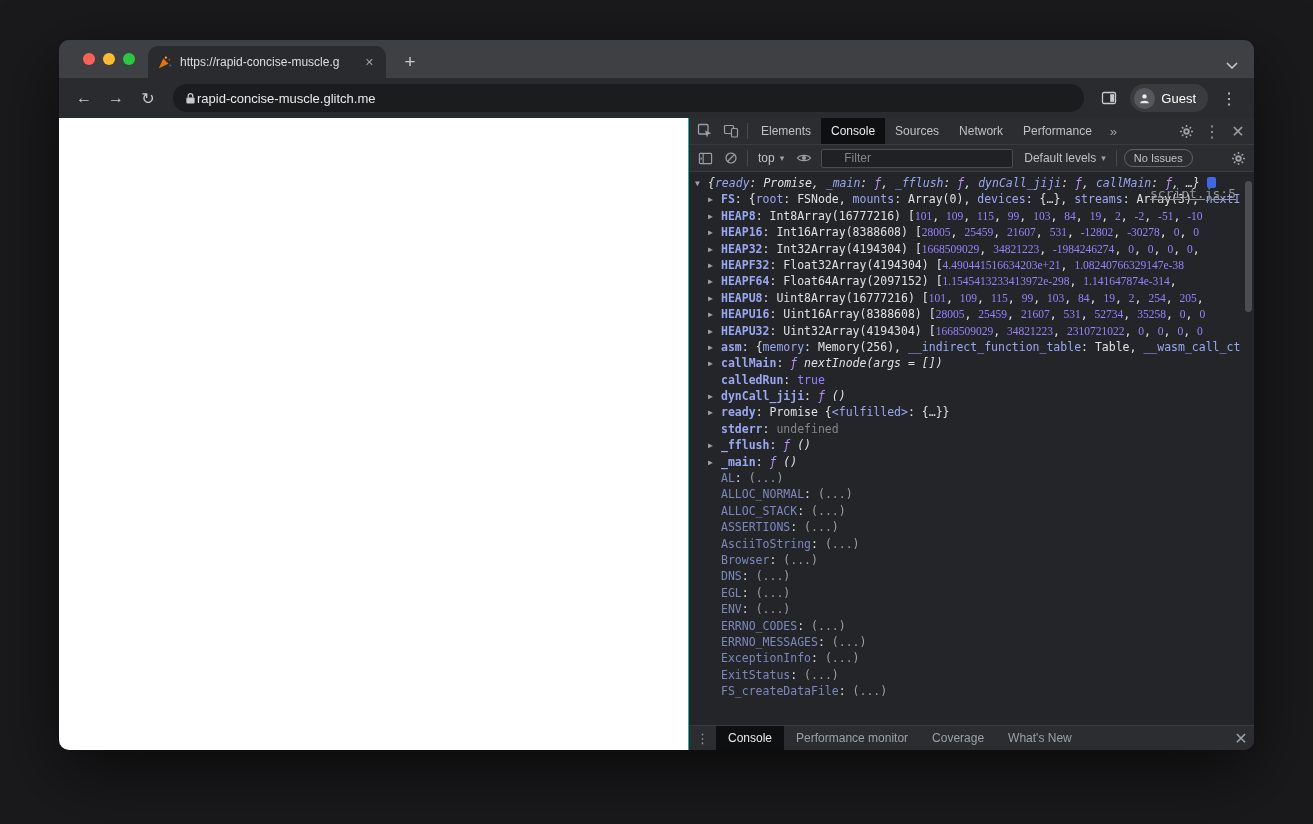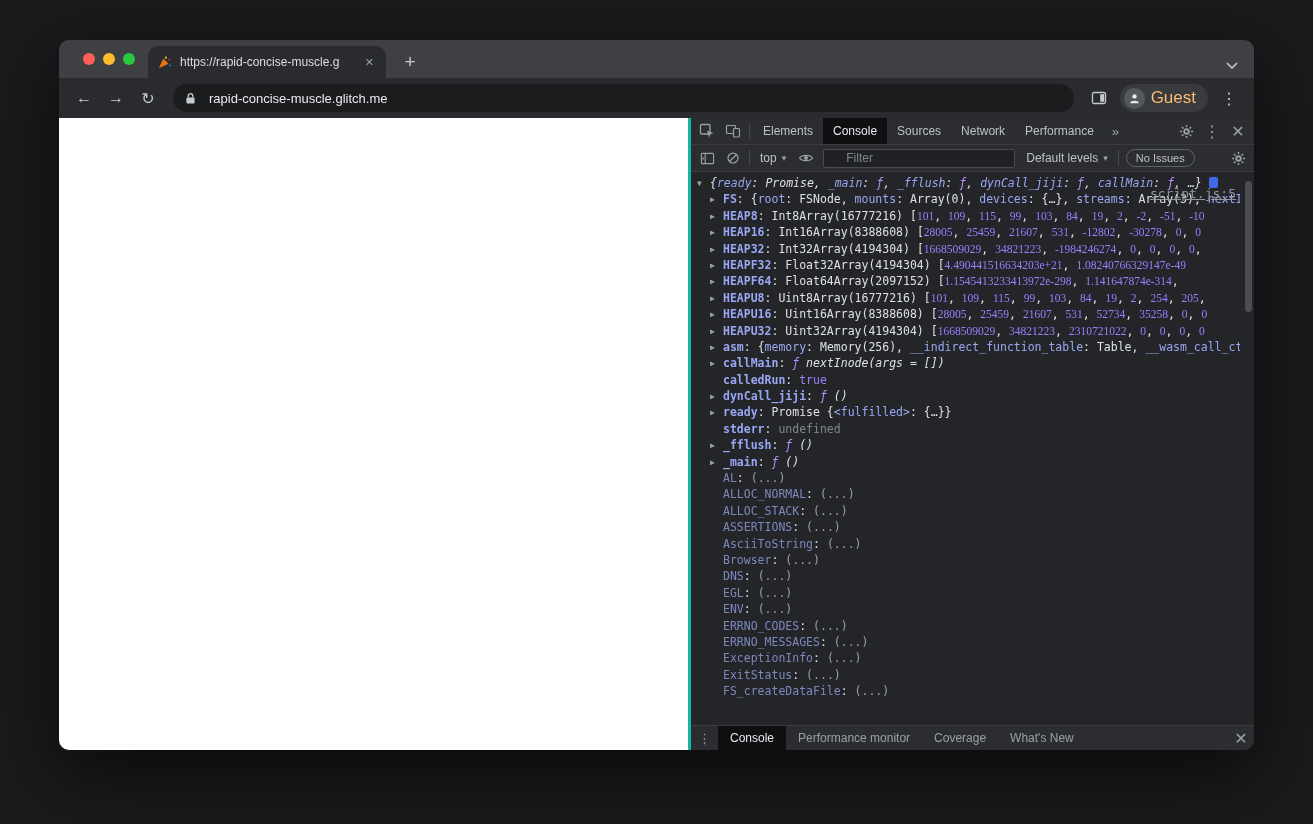--- a/index.html
+++ b/index.html
@@ -19,32 +19,32 @@
   .tab-close { color:#9aa0a6; font-size:11px; padding:0 2px; }
   .newtab { position:absolute; left:338px; bottom:3px; width:26px; height:26px; border-radius:50%;
             color:#c6c9cd; font-size:19px; line-height:25px; text-align:center; }
   .strip-chevron { position:absolute; right:16px; bottom:9px; color:#c6c9cd; }
 
   
   .toolbar { height:40px; background:#2a2b2e; display:flex; align-items:center; padding:0 10px; gap:2px; }
   .navbtn { width:30px; height:30px; border-radius:50%; color:#c6c9cd; font-size:16px;
             display:flex; align-items:center; justify-content:center; }
   .omnibox { flex:1; height:28px; margin:0 8px; background:#1b1c1e; border-radius:14px;
-             display:flex; align-items:center; padding:0 12px; gap:13px; }
+             display:flex; align-items:center; padding:0 12px; gap:1px; }
   .url { font-size:13px; color:#e8eaed; }
   .guest { height:28px; border-radius:14px; background:#3a3b3f; display:flex; align-items:center;
            gap:6px; padding:0 12px 0 4px; margin:0 4px; }
   .guest-avatar { width:21px; height:21px; border-radius:50%; background:#55585c; display:flex;
                   align-items:center; justify-content:center; }
-  .guest-label { font-size:17px; color:#fdba74; }
+  .guest-label { font-size:13px; color:#ffffff; }
 
   
   .content { position:absolute; top:78px; left:0; right:0; bottom:0; display:flex; }
   .page { width:629px; background:#ffffff; }
-  .devtools { flex:1; background:#242528; border-left:3px solid #14b8a6; display:flex; flex-direction:column;
+  .devtools { flex:1; background:#242528; border-left:1px solid #14b8a6; display:flex; flex-direction:column;
               font-family:"Liberation Sans", sans-serif; }
 
   
   .dt-tabbar, .dt-filterbar { height:27px; background:#2c2d30; display:flex; align-items:center;
               border-bottom:1px solid #3a3b3e; padding:0 3px; flex:0 0 auto; }
   .iconbtn { width:26px; height:26px; display:flex; align-items:center; justify-content:center; color:#9aa0a6; }
   .vdiv { width:1px; height:16px; background:#47484b; margin:0 3px; }
   .dt-tab { height:100%; padding:0 10px; display:flex; align-items:center; font-size:12px; color:#bdc1c6; }
   .dt-tab.sel { background:#0e0f11; color:#e8eaed; }
   .more-tabs { color:#9aa0a6; font-size:13px; padding:0 8px; }
@@ -246,21 +246,21 @@
           </div>
         </div>
 
         <div class="dt-console">
           <div class="rows">
               <div class="crow it"><span class="ind0"></span><span class="arrow">▼</span><span class="v">{</span><span class="pk">ready</span><span class="v">: Promise, </span><span class="pk">_main</span><span class="v">: </span><span class="f">ƒ</span><span class="v">, </span><span class="pk">_fflush</span><span class="v">: </span><span class="f">ƒ</span><span class="v">, </span><span class="pk">dynCall_jiji</span><span class="v">: </span><span class="f">ƒ</span><span class="v">, </span><span class="pk">callMain</span><span class="v">: </span><span class="f">ƒ</span><span class="v">, …}</span><span class="badge"></span></div>
               <div class="crow"><span class="ind1"></span><span class="arrow">▶</span><span class="k">FS</span><span class="v">: {</span><span class="pk">root</span><span class="v">: FSNode, </span><span class="pk">mounts</span><span class="v">: Array(0), </span><span class="pk">devices</span><span class="v">: {…}, </span><span class="pk">streams</span><span class="v">: Array(3), </span><span class="pk">nextInode</span></div>
               <div class="crow"><span class="ind1"></span><span class="arrow">▶</span><span class="k">HEAP8</span><span class="v">: Int8Array(16777216) </span><span class="v">[</span><span class="n">101</span><span class="v">, </span><span class="n">109</span><span class="v">, </span><span class="n">115</span><span class="v">, </span><span class="n">99</span><span class="v">, </span><span class="n">103</span><span class="v">, </span><span class="n">84</span><span class="v">, </span><span class="n">19</span><span class="v">, </span><span class="n">2</span><span class="v">, </span><span class="n">-2</span><span class="v">, </span><span class="n">-51</span><span class="v">, </span><span class="n">-10</span></div>
               <div class="crow"><span class="ind1"></span><span class="arrow">▶</span><span class="k">HEAP16</span><span class="v">: Int16Array(8388608) </span><span class="v">[</span><span class="n">28005</span><span class="v">, </span><span class="n">25459</span><span class="v">, </span><span class="n">21607</span><span class="v">, </span><span class="n">531</span><span class="v">, </span><span class="n">-12802</span><span class="v">, </span><span class="n">-30278</span><span class="v">, </span><span class="n">0</span><span class="v">, </span><span class="n">0</span></div>
               <div class="crow"><span class="ind1"></span><span class="arrow">▶</span><span class="k">HEAP32</span><span class="v">: Int32Array(4194304) </span><span class="v">[</span><span class="n">1668509029</span><span class="v">, </span><span class="n">34821223</span><span class="v">, </span><span class="n">-1984246274</span><span class="v">, </span><span class="n">0</span><span class="v">, </span><span class="n">0</span><span class="v">, </span><span class="n">0</span><span class="v">, </span><span class="n">0</span><span class="v">, </span></div>
-              <div class="crow"><span class="ind1"></span><span class="arrow">▶</span><span class="k">HEAPF32</span><span class="v">: Float32Array(4194304) </span><span class="v">[</span><span class="n">4.490441516634203e+21</span><span class="v">, </span><span class="n">1.08240766329147e-49</span></div>
+              <div class="crow"><span class="ind1"></span><span class="arrow">▶</span><span class="k">HEAPF32</span><span class="v">: Float32Array(4194304) </span><span class="v">[</span><span class="n">4.490441516634203e+21</span><span class="v">, </span><span class="n">1.08240766329147e-38</span></div>
               <div class="crow"><span class="ind1"></span><span class="arrow">▶</span><span class="k">HEAPF64</span><span class="v">: Float64Array(2097152) </span><span class="v">[</span><span class="n">1.1545413233413972e-298</span><span class="v">, </span><span class="n">1.141647874e-314</span><span class="v">, </span></div>
               <div class="crow"><span class="ind1"></span><span class="arrow">▶</span><span class="k">HEAPU8</span><span class="v">: Uint8Array(16777216) </span><span class="v">[</span><span class="n">101</span><span class="v">, </span><span class="n">109</span><span class="v">, </span><span class="n">115</span><span class="v">, </span><span class="n">99</span><span class="v">, </span><span class="n">103</span><span class="v">, </span><span class="n">84</span><span class="v">, </span><span class="n">19</span><span class="v">, </span><span class="n">2</span><span class="v">, </span><span class="n">254</span><span class="v">, </span><span class="n">205</span><span class="v">, </span></div>
               <div class="crow"><span class="ind1"></span><span class="arrow">▶</span><span class="k">HEAPU16</span><span class="v">: Uint16Array(8388608) </span><span class="v">[</span><span class="n">28005</span><span class="v">, </span><span class="n">25459</span><span class="v">, </span><span class="n">21607</span><span class="v">, </span><span class="n">531</span><span class="v">, </span><span class="n">52734</span><span class="v">, </span><span class="n">35258</span><span class="v">, </span><span class="n">0</span><span class="v">, </span><span class="n">0</span></div>
               <div class="crow"><span class="ind1"></span><span class="arrow">▶</span><span class="k">HEAPU32</span><span class="v">: Uint32Array(4194304) </span><span class="v">[</span><span class="n">1668509029</span><span class="v">, </span><span class="n">34821223</span><span class="v">, </span><span class="n">2310721022</span><span class="v">, </span><span class="n">0</span><span class="v">, </span><span class="n">0</span><span class="v">, </span><span class="n">0</span><span class="v">, </span><span class="n">0</span></div>
               <div class="crow"><span class="ind1"></span><span class="arrow">▶</span><span class="k">asm</span><span class="v">: {</span><span class="pk">memory</span><span class="v">: Memory(256), </span><span class="pk">__indirect_function_table</span><span class="v">: Table, </span><span class="pk">__wasm_call_ctors</span></div>
               <div class="crow"><span class="ind1"></span><span class="arrow">▶</span><span class="k">callMain</span><span class="v">: </span><span class="f">ƒ </span><span class="fsrc">nextInode(args = [])</span></div>
               <div class="crow"><span class="ind1"></span><span class="arrow"></span><span class="k">calledRun</span><span class="v">: </span><span class="b">true</span></div>
               <div class="crow"><span class="ind1"></span><span class="arrow">▶</span><span class="k">dynCall_jiji</span><span class="v">: </span><span class="f">ƒ </span><span class="fsrc">()</span></div>
               <div class="crow"><span class="ind1"></span><span class="arrow">▶</span><span class="k">ready</span><span class="v">: Promise {</span><span class="pk">&lt;fulfilled&gt;</span><span class="v">: {…}}</span></div>
               <div class="crow"><span class="ind1"></span><span class="arrow"></span><span class="k">stderr</span><span class="v">: </span><span class="u">undefined</span></div>

